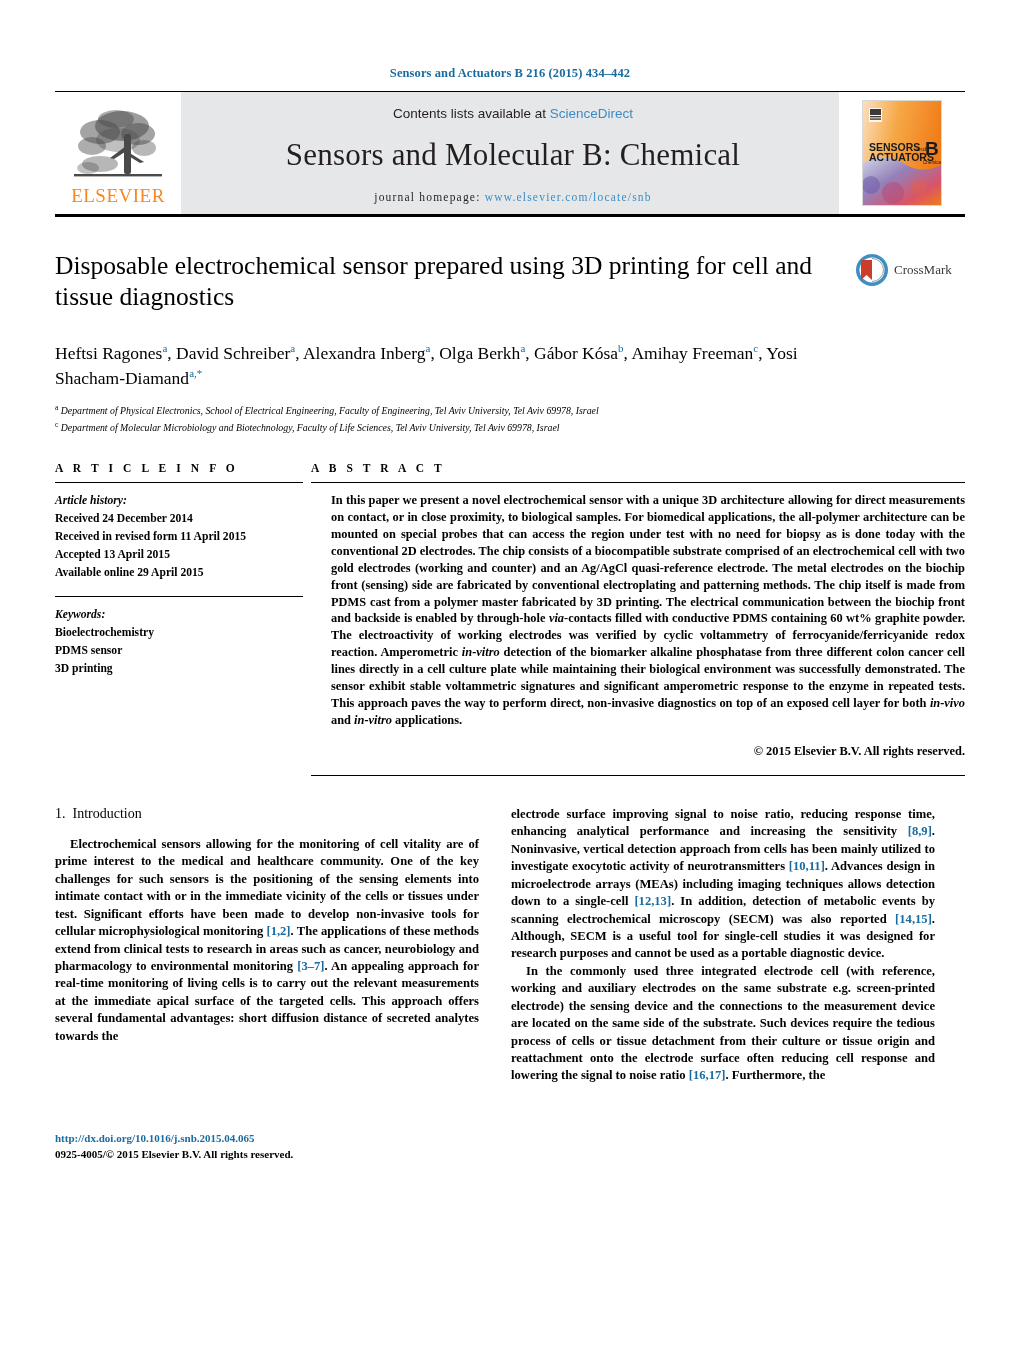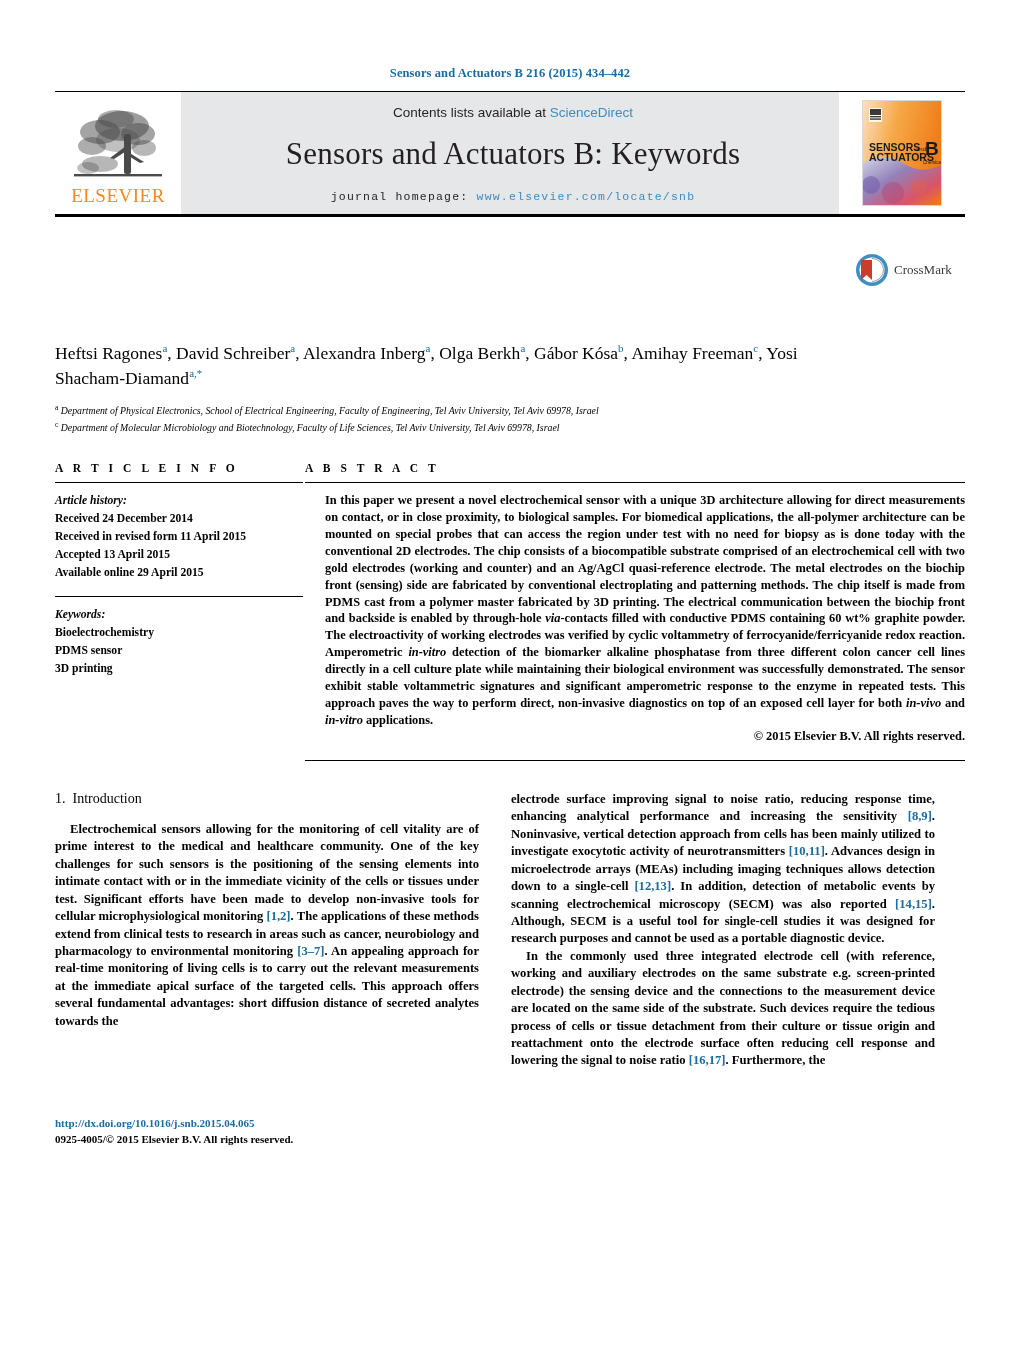--- a/index.html
+++ b/index.html
@@ -80,21 +80,21 @@
   }
   .journal-title {
     font-family: "Liberation Serif", serif;
     font-size: 31px;
     color: #231f20;
     letter-spacing: .2px;
     margin-bottom: 18px;
     white-space: nowrap;
   }
   .homepage-line {
-    font-family: Liberation Mono, monospace;
+    font-family: Liberation Serif, serif;
     font-size: 11.5px;
     letter-spacing: 1.2px;
     color: #231f20;
   }
   .homepage-line .url {
     color: #3c8cc4;
   }
   .rule-bottom {
     margin: 0 55px;
     border-top: 3.4px solid #000;
@@ -182,21 +182,21 @@
   .affiliations sup {
     font-style: normal;
     font-size: 7.5px;
     vertical-align: super;
   }
 
   
   .info-abstract {
     margin: 26px 55px 0 55px;
     display: flex;
-    gap: 2px;
+    gap: 8px;
   }
   .col-info { width: 248px; flex: 0 0 248px; }
   .col-abs  { flex: 1 1 auto; }
 
   .sect-head {
     font-family: "Liberation Serif", serif;
     font-weight: bold;
     font-size: 11.5px;
     letter-spacing: 3.6px;
     color: #000;
@@ -222,21 +222,21 @@
     line-height: 1.365;
     text-align: justify;
     font-weight: bold;
     margin-left: 20px;
   }
   .abstract-body em { font-style: italic; }
   .copyright {
     text-align: right;
     font-size: 12.4px;
     font-weight: bold;
-    margin-top: 0;
+    margin-top: 15px;
   }
   .abs-rule-bottom {
     border-top: 1.3px solid #000;
     margin: 16px 0 0 0;
   }
 
   
   .body-cols {
     margin: 30px 55px 0 55px;
     display: flex;
@@ -331,21 +331,21 @@
           </g>
         </svg>
         <div class="elsevier-word">ELSEVIER</div>
       </div>
     </div>
 
     <div class="mast-center">
       <div class="contents-line">
         <span>Contents lists available at </span><span class="sd">ScienceDirect</span>
       </div>
-      <div class="journal-title">Sensors and Actuators B: Keywords</div>
+      <div class="journal-title">Sensors and Molecular B: Chemical</div>
       <div class="homepage-line">
         <span>journal homepage:</span>
         <span class="url">www.elsevier.com/locate/snb</span>
       </div>
     </div>
 
     <div class="mast-right">
       <div class="cover">
         <svg width="78" height="104" viewBox="0 0 78 104">
           <defs>
@@ -375,20 +375,21 @@
           <text x="6" y="60" font-family="Liberation Sans, sans-serif" font-size="10.5" font-weight="bold" fill="#1a1a1a">ACTUATORS</text>
           <text x="62" y="54" font-family="Liberation Sans, sans-serif" font-size="19" font-weight="bold" fill="#1a1a1a">B</text>
           <text x="60" y="63" font-family="Liberation Sans, sans-serif" font-size="4.6" fill="#1a1a1a">Chemical</text>
         </svg>
       </div>
     </div>
   </div>
   <div class="rule-bottom"></div>
 
   <div class="title-block">
+    <h1 class="article-title">Disposable electrochemical sensor prepared using 3D printing for cell and tissue diagnostics</h1>
     <div class="crossmark">
       <svg width="34" height="34" viewBox="0 0 34 34">
         <circle cx="17" cy="17" r="16" fill="#3f8fc0"></circle>
         <circle cx="17" cy="17" r="12.5" fill="#ffffff"></circle>
         <path d="M6 7 h11 v20 l-5.5 -5 l-5.5 5 Z" fill="#cc3c2a"></path>
         <path d="M17 5.5 a11.5 11.5 0 0 1 0 23 Z" fill="#ffffff"></path>
         <path d="M17 5.5 a11.5 11.5 0 0 1 0 23" fill="none" stroke="#9e9e9e" stroke-width="1"></path>
       </svg>
       <span class="crossmark-label">CrossMark</span>
     </div>

